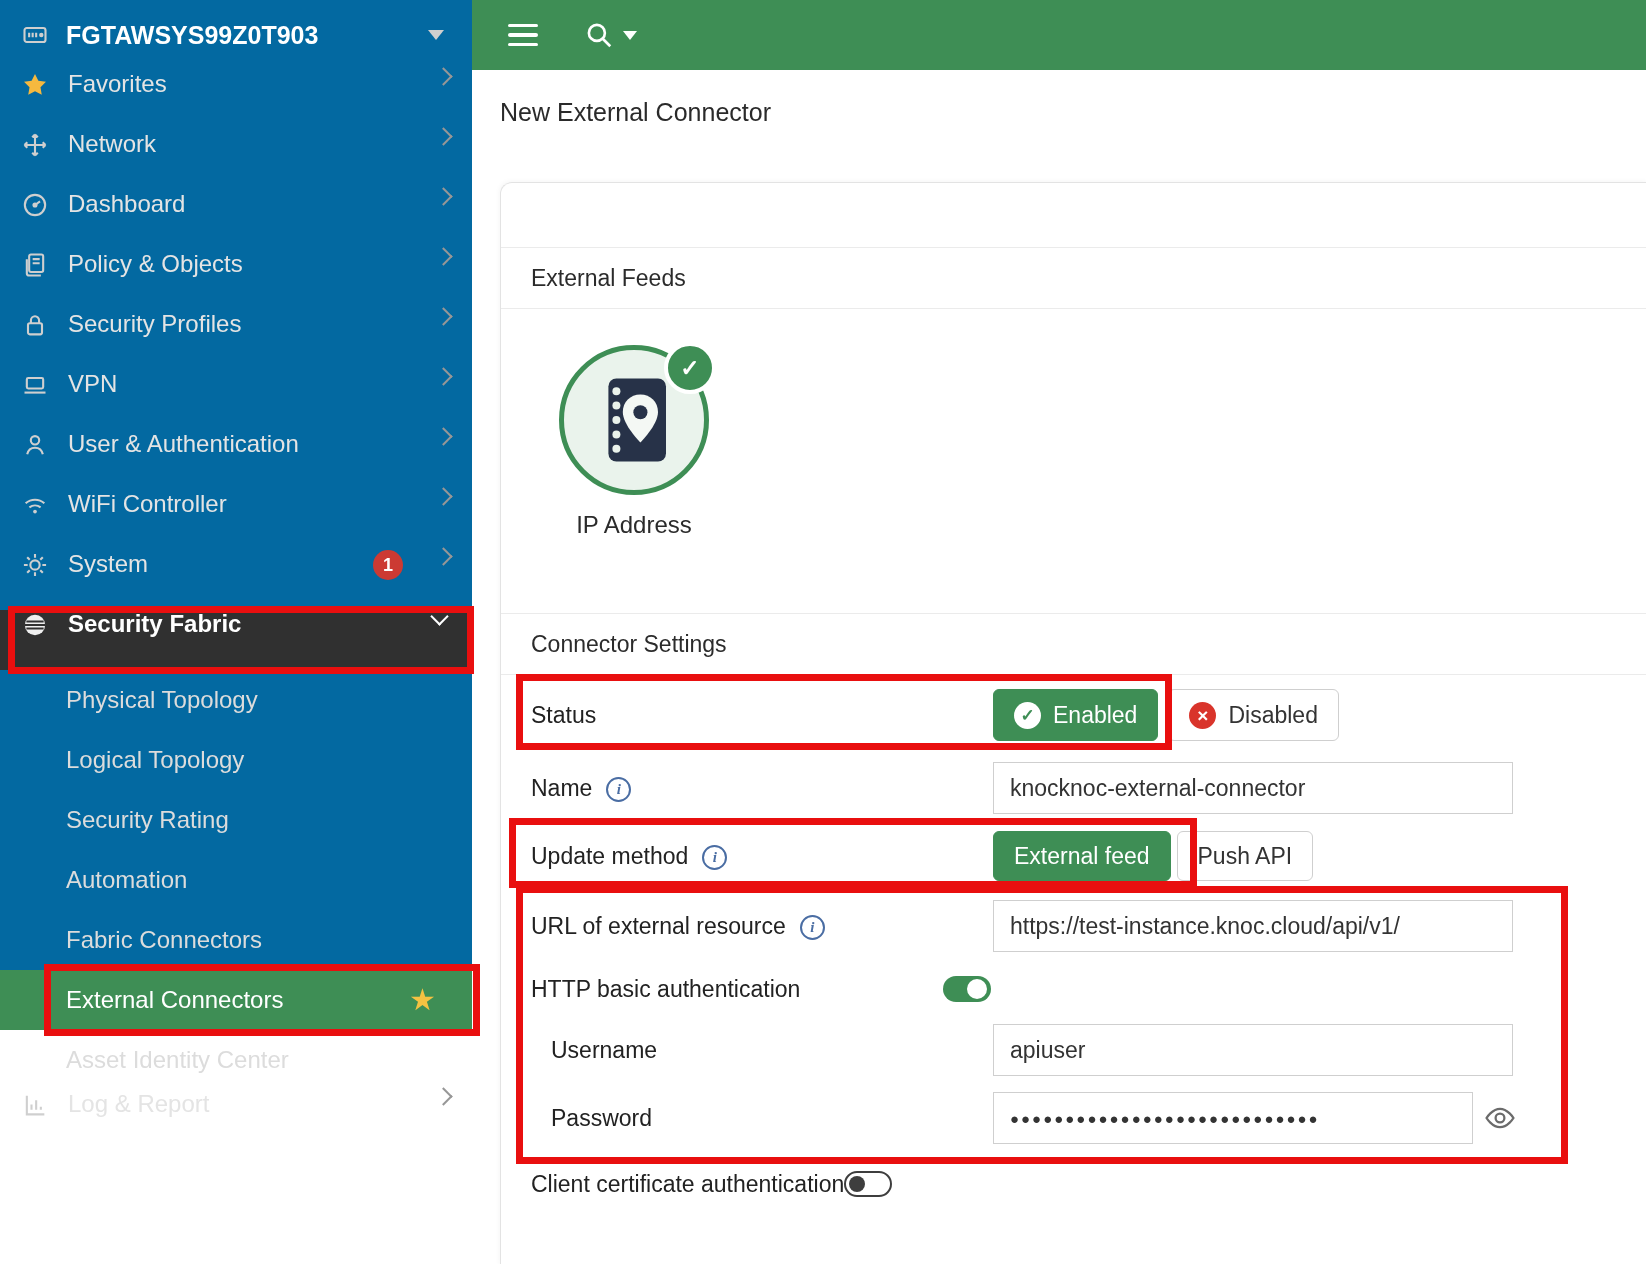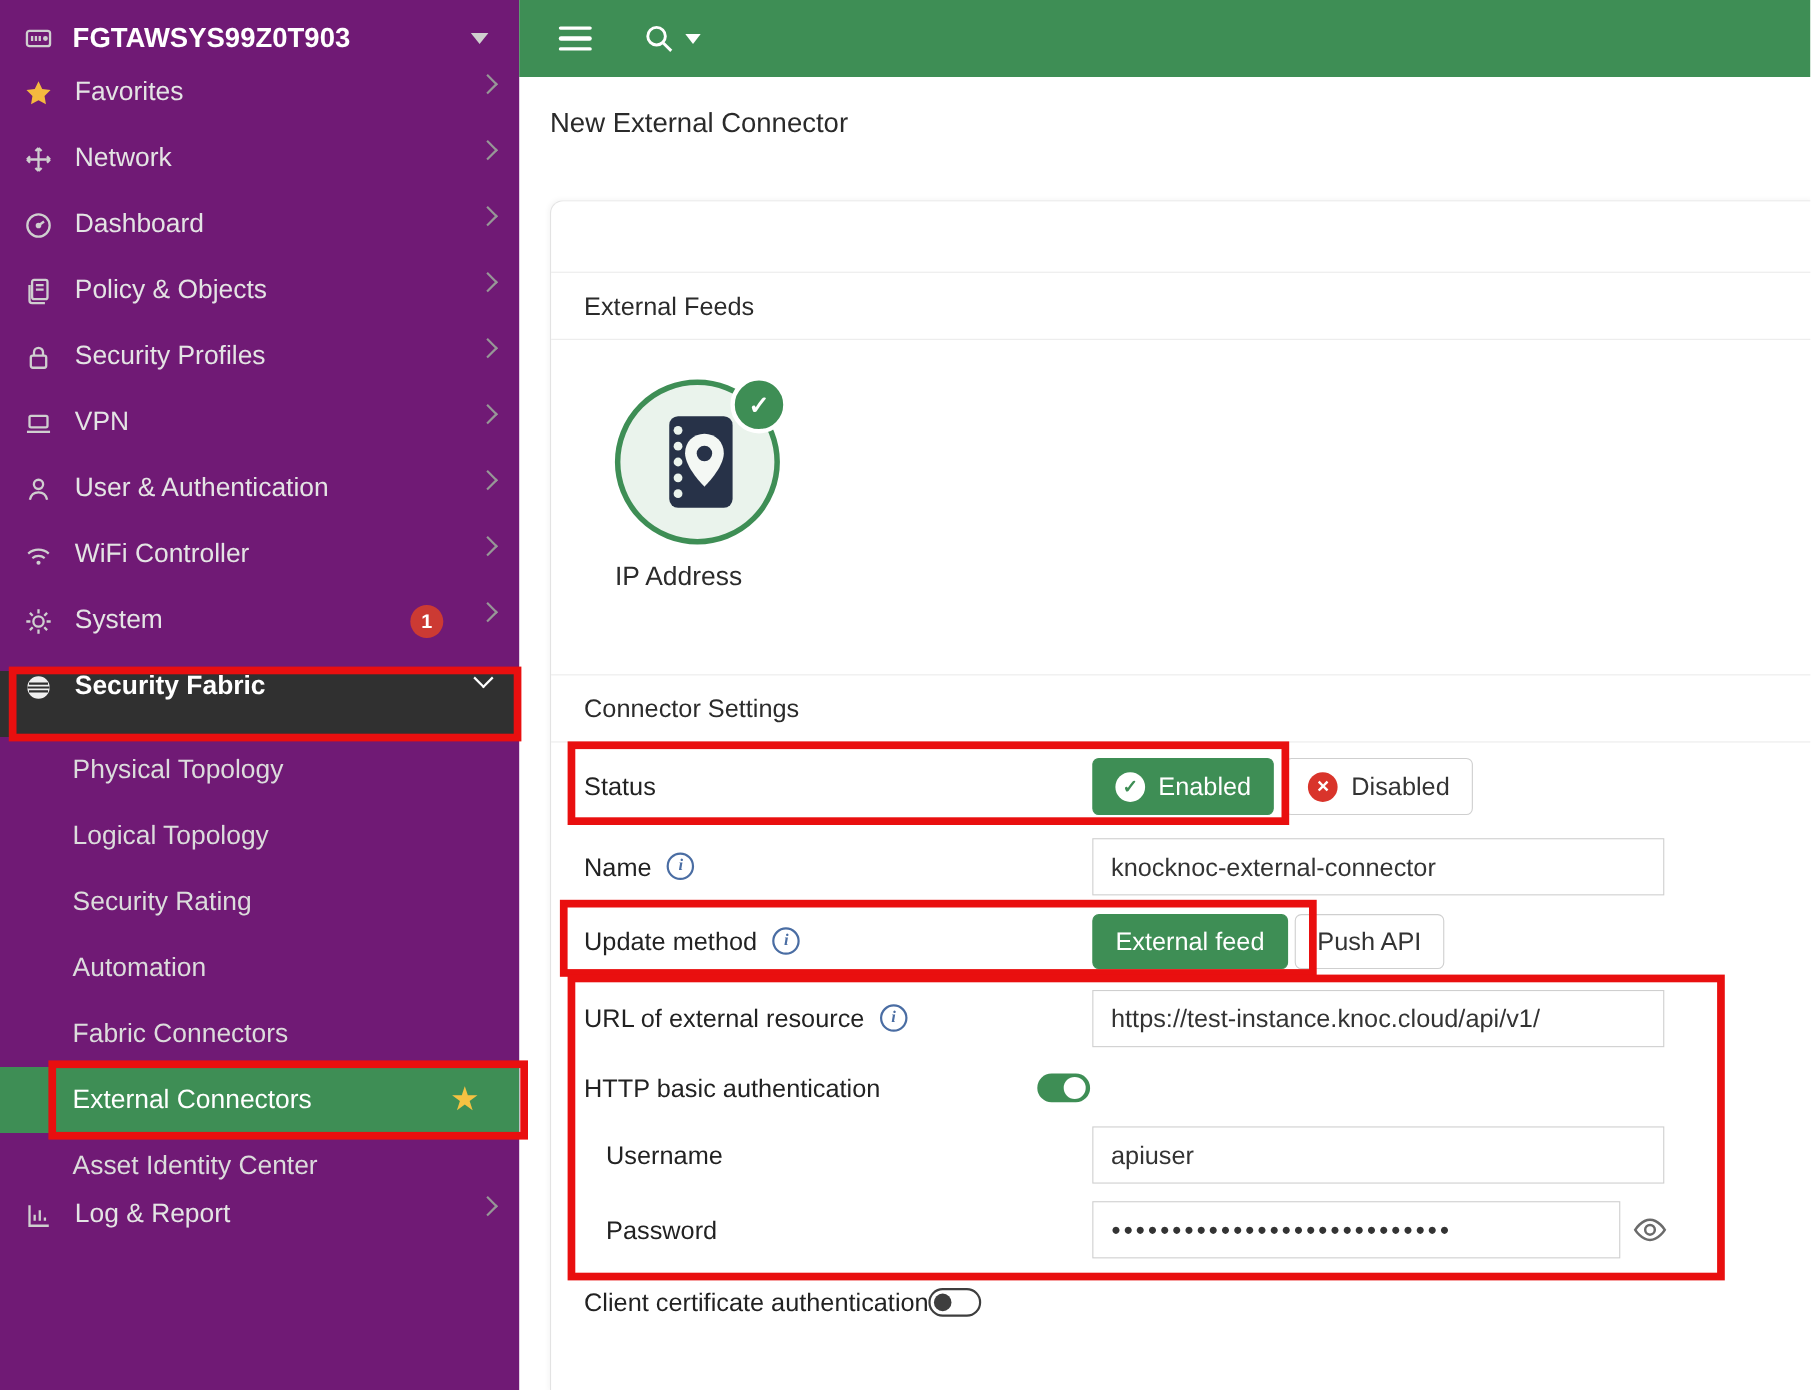--- a/index.html
+++ b/index.html
@@ -1,20 +1,20 @@
 <!DOCTYPE html>
 <html><head>
 <meta charset="utf-8">
 <style>
   html,body{margin:0;padding:0;background:#fff}
   .stage{position:relative;width:1646px;height:1264px;overflow:hidden;background:#fff;
          font-family:"Liberation Sans",sans-serif;color:#222}
 
   
-  .sidebar{position:absolute;left:0;top:0;width:472px;height:1264px;background:#701a75;color:#e4e4e4}
+  .sidebar{position:absolute;left:0;top:0;width:472px;height:972px;background:#0369a1;color:#e4e4e4}
   .device-row{height:70px;display:flex;align-items:center;padding:0 18px 0 20px;gap:16px;
               color:#fff;font-size:25px;font-weight:600}
   .nav-item{height:60px;display:flex;align-items:flex-start;padding:0 14px 0 20px;gap:18px;
             font-size:24px;cursor:pointer}
   .nav-item.fabric{background:#303030;color:#fff;font-weight:700}
   .sp{flex:1}
   .chev{width:11px;height:11px;border-right:2.5px solid #979797;border-bottom:2.5px solid #979797;
         transform:rotate(-45deg);margin-right:8px;flex:0 0 auto}
   .chev.down{transform:rotate(45deg);border-color:#fff;margin-right:12px}
   .badge{min-width:30px;height:30px;border-radius:15px;background:#cc3a33;color:#fff;font-size:18px;
@@ -46,25 +46,25 @@
   .card-spacer{height:64px}
   .sec-header{height:62px;display:flex;align-items:center;padding-left:30px;font-size:23px;
               color:#2b2b2b;border-top:1px solid #ebebeb;border-bottom:1px solid #ebebeb;box-sizing:border-box}
   .feed-area{height:304px;padding:36px 0 0 58px;box-sizing:border-box}
   .feed-tile{width:160px;cursor:pointer}
   .feed-circle{position:relative;width:150px;height:150px;border-radius:50%;background:#eaf3ec;
                border:5px solid #3e8e55;box-sizing:border-box;display:flex;align-items:center;justify-content:center}
   .feed-check{position:absolute;top:-8px;right:-12px;width:44px;height:44px;border-radius:50%;
               background:#3e8e55;border:4px solid #fff;color:#fff;font-size:23px;font-weight:700;
               display:flex;align-items:center;justify-content:center;box-sizing:content-box}
-  .feed-label{width:150px;text-align:left;margin-top:16px;font-size:24px;color:#2b2b2b}
+  .feed-label{width:150px;text-align:center;margin-top:16px;font-size:24px;color:#2b2b2b}
 
   .frow{display:flex;align-items:center;padding-left:30px;box-sizing:border-box}
   .h80{height:80px}.h66{height:66px}.h70{height:70px}.h56{height:56px}.h62{height:62px}
-  .flabel{width:462px;display:flex;align-items:flex-start;gap:14px;font-size:23px;color:#222;flex:0 0 auto}
+  .flabel{width:462px;display:flex;align-items:flex-end;gap:14px;font-size:23px;color:#222;flex:0 0 auto}
   .flabel.indent{padding-left:20px;width:442px}
   .auth-label{width:412px;font-size:23px;color:#222;flex:0 0 auto}
   .info-ic{width:25px;height:25px;border:2px solid #4a6da3;border-radius:50%;color:#4a6da3;
            font-size:15px;font-style:italic;font-weight:700;font-family:"Liberation Serif",serif;
            display:flex;align-items:center;justify-content:center;cursor:pointer;box-sizing:border-box;flex:0 0 auto}
   .tinput{width:520px;height:52px;border:1px solid #cfcfcf;border-radius:0;padding:0 16px;
           font-size:23px;color:#333;box-sizing:border-box;font-family:"Liberation Sans",sans-serif;background:#fff}
   .tinput.pwd{width:480px;font-size:15px;letter-spacing:2px}
   .btn{height:52px;display:inline-flex;align-items:center;gap:12px;padding:0 20px;font-size:23px;
        border-radius:6px;border:1px solid transparent;cursor:pointer;font-family:"Liberation Sans",sans-serif}

